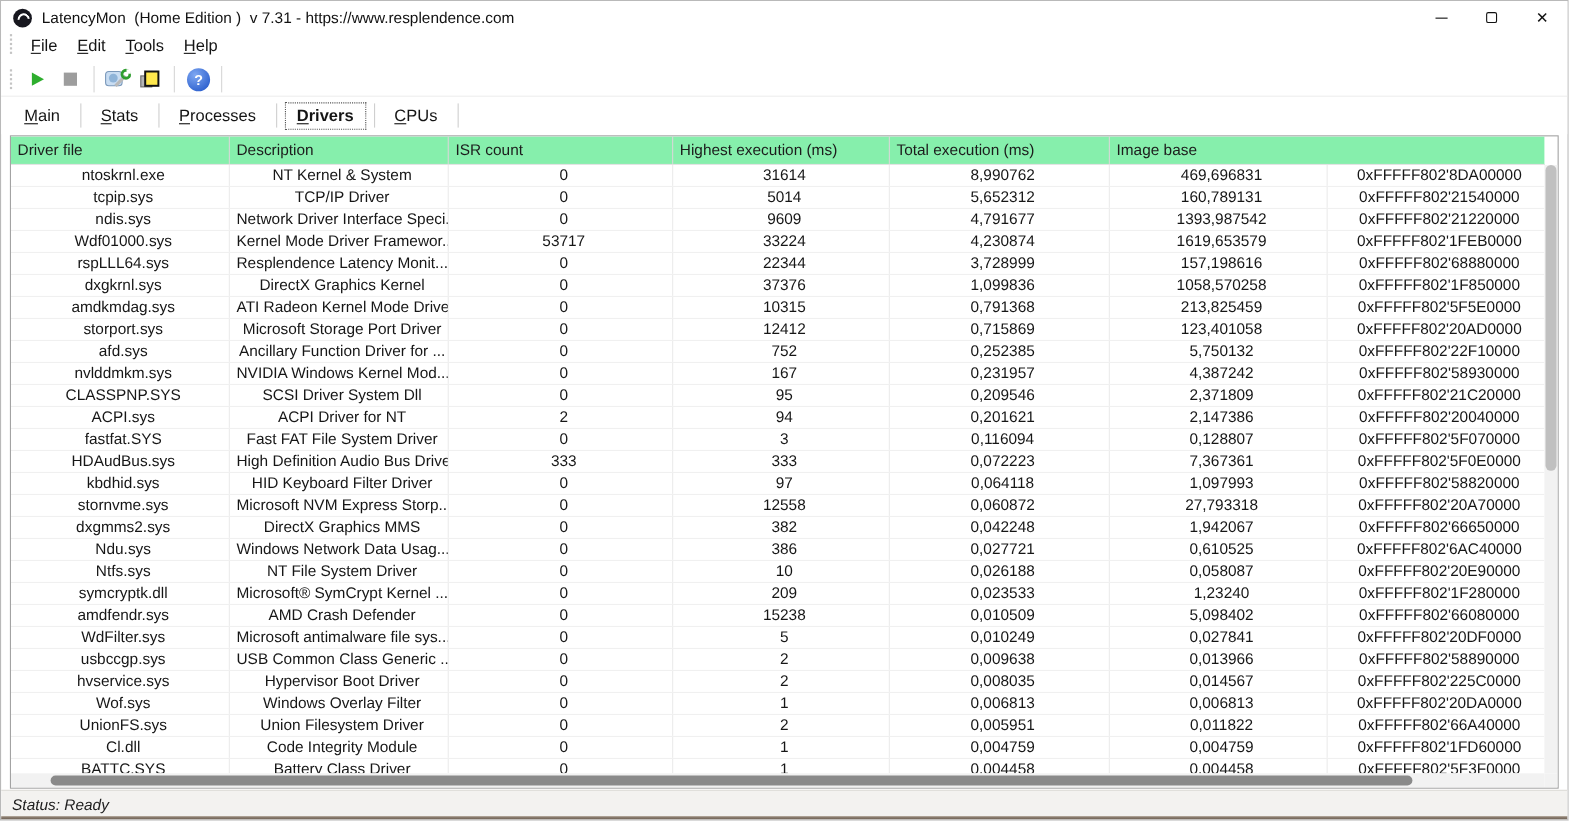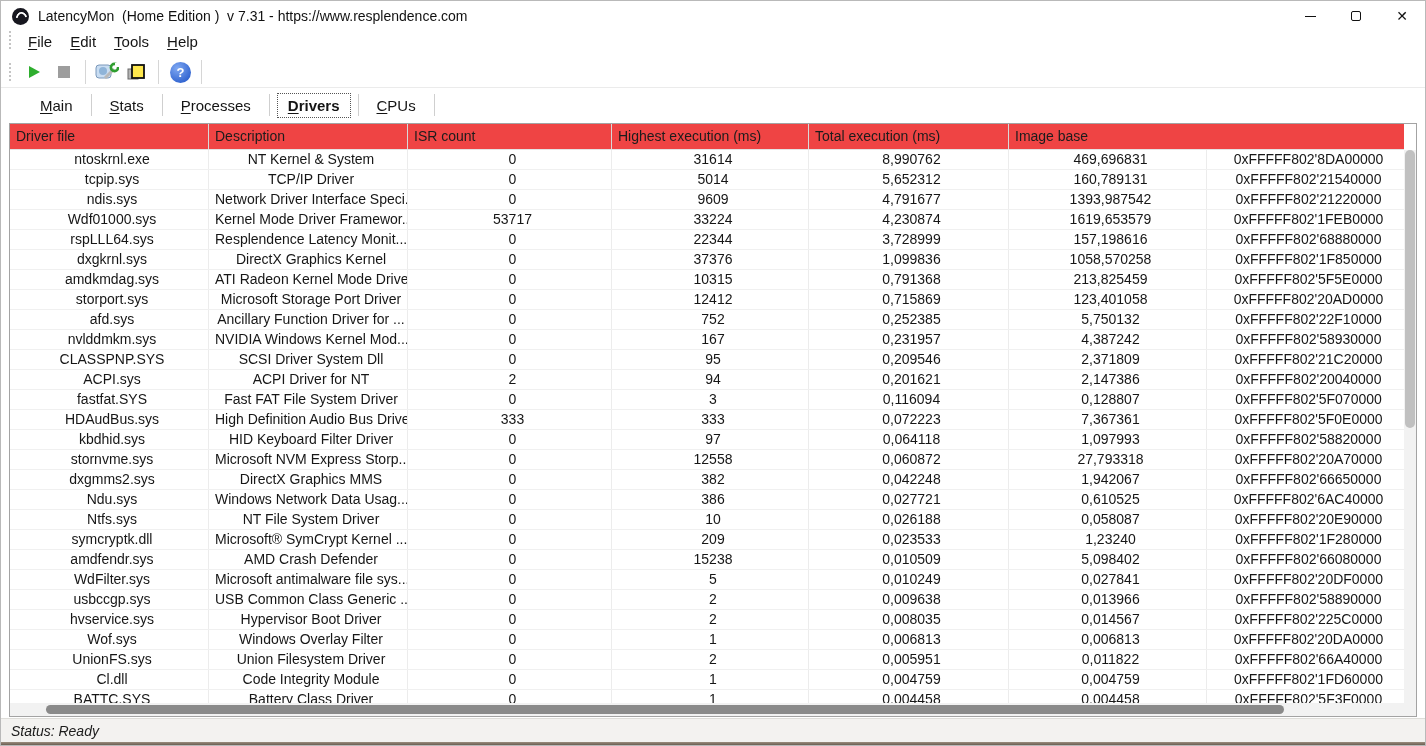--- a/index.html
+++ b/index.html
@@ -21,28 +21,28 @@
   .menubar { position:absolute; top:30px; left:0; right:0; height:26px; display:flex; align-items:flex-start; background:#fff; }
   .gripper { width:4px; height:18px; border-left:2px dotted #c4c4c4; margin:0 6px 0 8px; flex:0 0 auto; }
   .menu-item { font-size:15px; padding:2px 9px; color:#141414; }
 
   
   .toolbar { position:absolute; top:56px; left:0; right:0; height:31px; display:flex; align-items:center; background:#fff; border-bottom:1px solid #ebebeb; }
   .tool-btn { width:30px; height:26px; display:flex; align-items:center; justify-content:center; }
   .tool-sep { width:0; height:24px; border-left:1px solid #d6d6d6; margin:0 6px; }
 
   
-  .tabbar { position:absolute; top:87px; left:0; right:0; height:34px; display:flex; align-items:center; background:#fff; padding-left:28px; }
+  .tabbar { position:absolute; top:87px; left:0; right:0; height:34px; display:flex; align-items:center; background:#fff; padding-left:10px; }
   .tab { font-size:15px; padding:3px 10px; color:#141414; border:1px dotted transparent; }
   .tab.selected { border:1px dotted #555;font-weight:bold; }
   .tab-sep { width:0; height:22px; border-left:1px solid #cfcfcf; margin:0 7px; }
 
   
   .listview { position:absolute; left:8px; right:8px; top:122px; height:594px; border:1px solid #a3a3a3; background:#fff; overflow:hidden; }
-  .lv-header { position:absolute; top:0; left:0; right:12px; height:26px; display:grid; grid-template-columns:199px 199px 204px 197px 200px 198px 1fr; background:#ef4444; border-bottom:1px solid #e3e3e3; }
+  .lv-header { position:absolute; top:0; left:0; right:12px; height:26px; display:grid; grid-template-columns:199px 199px 204px 197px 200px 198px 1fr; background:#86efac; border-bottom:1px solid #e3e3e3; }
   .lv-hcell { font-size:14px; line-height:25px; padding-left:6px; border-right:1px solid #d8d8d8; color:#1c1c1c; overflow:hidden; white-space:nowrap; }
   .lv-hcell:last-child { border-right:none; }
   .lv-body { position:absolute; top:26px; left:0; right:12px; bottom:13px; overflow:hidden; }
   .lv-row { display:grid; grid-template-columns:199px 199px 204px 197px 200px 198px 1fr; height:20px; border-bottom:1px solid #f0f0f0;text-align:center; }
   .lv-cell { font-size:14px; line-height:19px; padding-left:6px; border-right:1px solid #ececec; color:#161616; overflow:hidden; white-space:nowrap; }
   .lv-cell:last-child { border-right:none; }
 
   .vscroll { position:absolute; top:26px; right:0; width:12px; bottom:13px; background:#f2f2f2; }
   .vthumb { position:absolute; top:0; left:1px; right:1px; height:278px; background:#c0c0c0; border-radius:5px; }
   .hscroll { position:absolute; left:0; right:12px; bottom:0; height:13px; background:#f2f2f2; }

